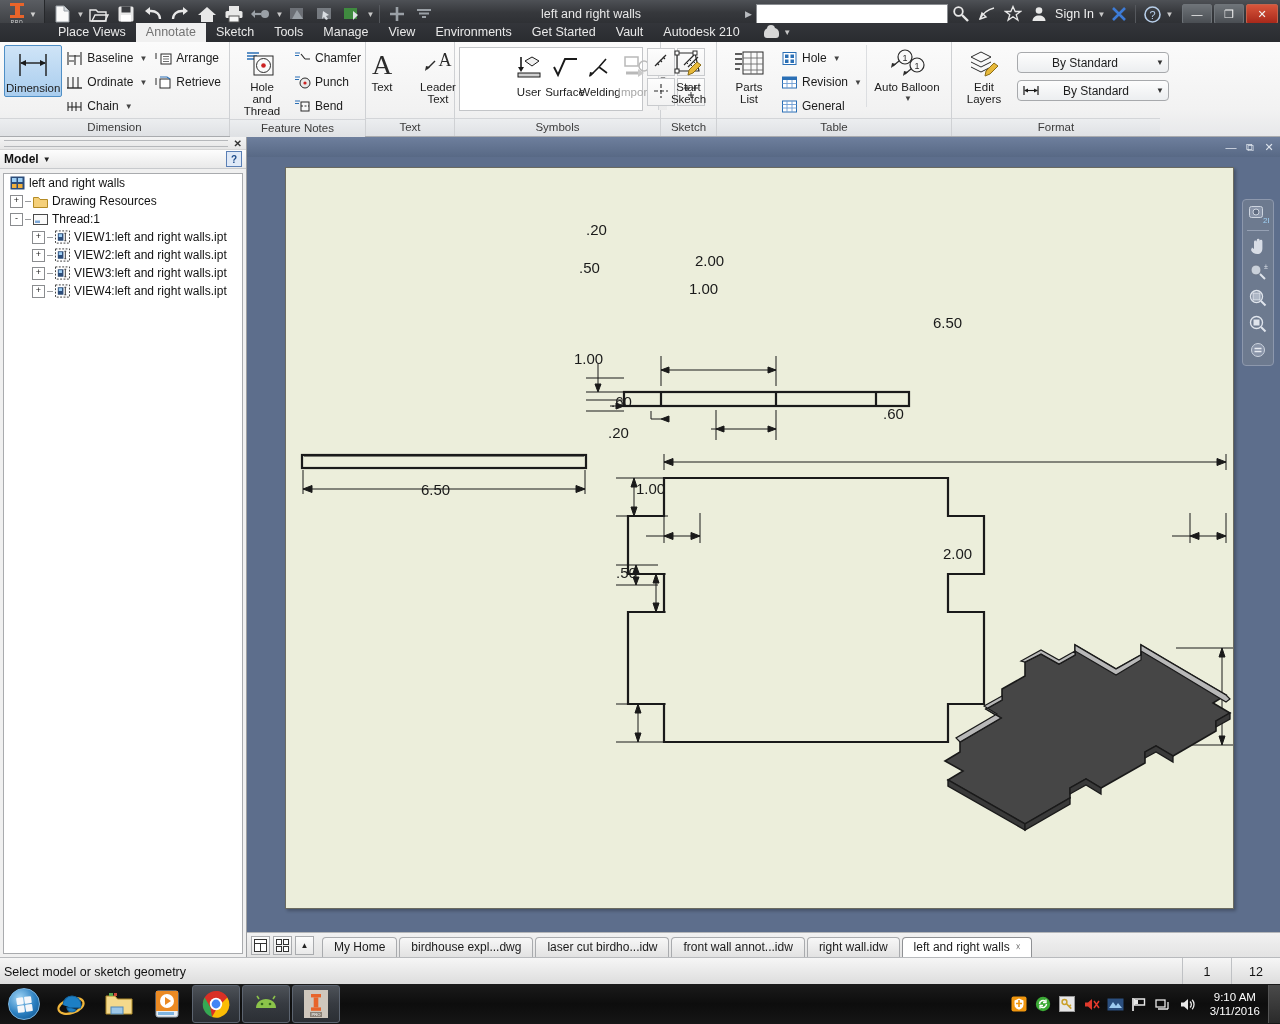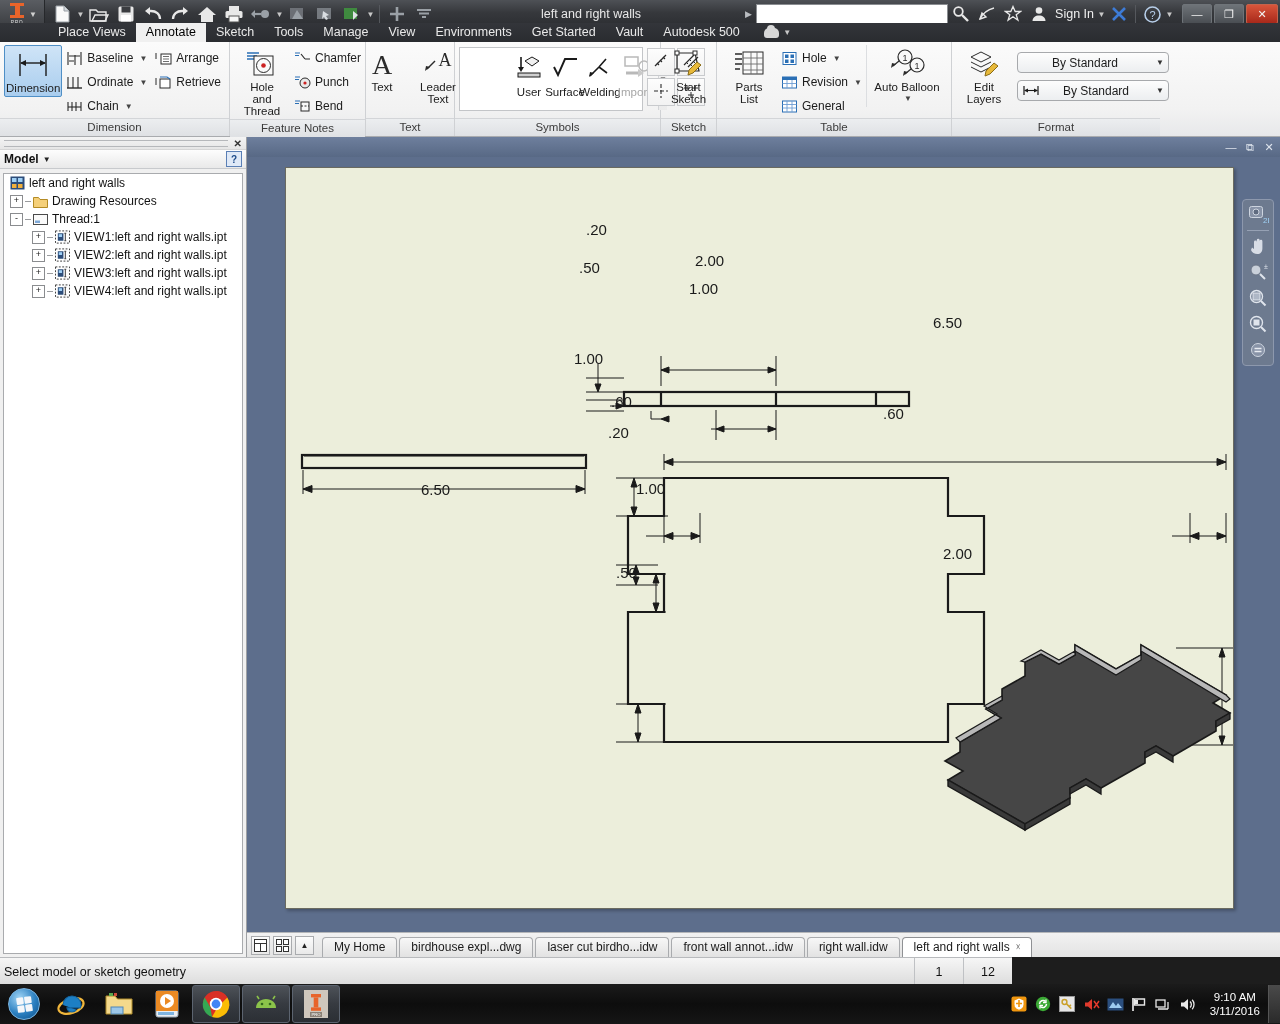--- a/index.html
+++ b/index.html
@@ -61,21 +61,21 @@
 
   
   .ribbon-tabs{
     position:absolute;left:0;top:23px;width:1280px;height:19px;
     background:linear-gradient(180deg,#33353a,#2a2c30);
     display:flex;align-items:flex-end;padding-left:48px;
   }
   .rtab{
     height:19px;line-height:19px;padding:0 10px;color:#e9e9e9;font-size:12.5px;white-space:nowrap;
   }
-  .rtab.active{background:#f0f0f0;color:#000000;}
+  .rtab.active{background:#f0f0f0;color:#737373;}
   .cloud-ctl{display:flex;align-items:center;gap:4px;margin-left:14px;height:19px;}
   .cloud-ico{width:15px;height:10px;background:#d8d8d8;border-radius:5px 5px 3px 3px;position:relative;}
   .cloud-ico:before{content:"";position:absolute;left:3px;top:-3px;width:8px;height:8px;background:#d8d8d8;border-radius:50%;}
 
   
   .ribbon{
     position:absolute;left:0;top:42px;width:1280px;height:94px;
     background:linear-gradient(180deg,#fbfbfb 0%,#f2f2f2 72%,#e7e8ea 100%);
     border-bottom:1px solid #a9abae;
     display:flex;
@@ -177,21 +177,21 @@
   .dtab{
     height:19px;line-height:19px;padding:0 11px;font-size:12px;color:#1a1a1a;
     background:linear-gradient(180deg,#f7f7f7,#e2e2e2);
     border:1px solid #a9abae;border-bottom:none;border-radius:4px 4px 0 0;margin-right:2px;white-space:nowrap;
   }
   .dtab.active{background:#ffffff;border-color:#8f9194;display:flex;align-items:center;gap:6px;}
   .dtab .x{font-size:9px;color:#555;}
 
   
   .appstatus{
-    position:absolute;left:0;top:957px;width:1012px;height:27px;
+    position:absolute;left:0;top:957px;width:1280px;height:27px;
     background:linear-gradient(180deg,#f6f6f6,#dcdcdc);border-top:1px solid #b8babd;
     display:flex;align-items:center;
   }
   .appstatus .msg{padding-left:4px;font-size:12.5px;color:#111;}
   .appstatus .nums{margin-left:auto;display:flex;height:27px;}
   .appstatus .num{width:48px;display:flex;align-items:center;justify-content:center;
     font-size:12.5px;color:#111;border-left:1px solid #bfc1c4;}
 
   
   .taskbar{
@@ -373,21 +373,21 @@
   <div class="ribbon-tabs">
     <div class="rtab">Place Views</div>
     <div class="rtab active">Annotate</div>
     <div class="rtab">Sketch</div>
     <div class="rtab">Tools</div>
     <div class="rtab">Manage</div>
     <div class="rtab">View</div>
     <div class="rtab">Environments</div>
     <div class="rtab">Get Started</div>
     <div class="rtab">Vault</div>
-    <div class="rtab">Autodesk 500</div>
+    <div class="rtab">Autodesk 210</div>
     <div class="cloud-ctl">
       <div class="cloud-ico"></div>
       <span class="qcaret">▼</span>
     </div>
   </div>
 
   <div class="ribbon">
 
     <div class="panel" style="width:229px">
       <div class="panel-body">

